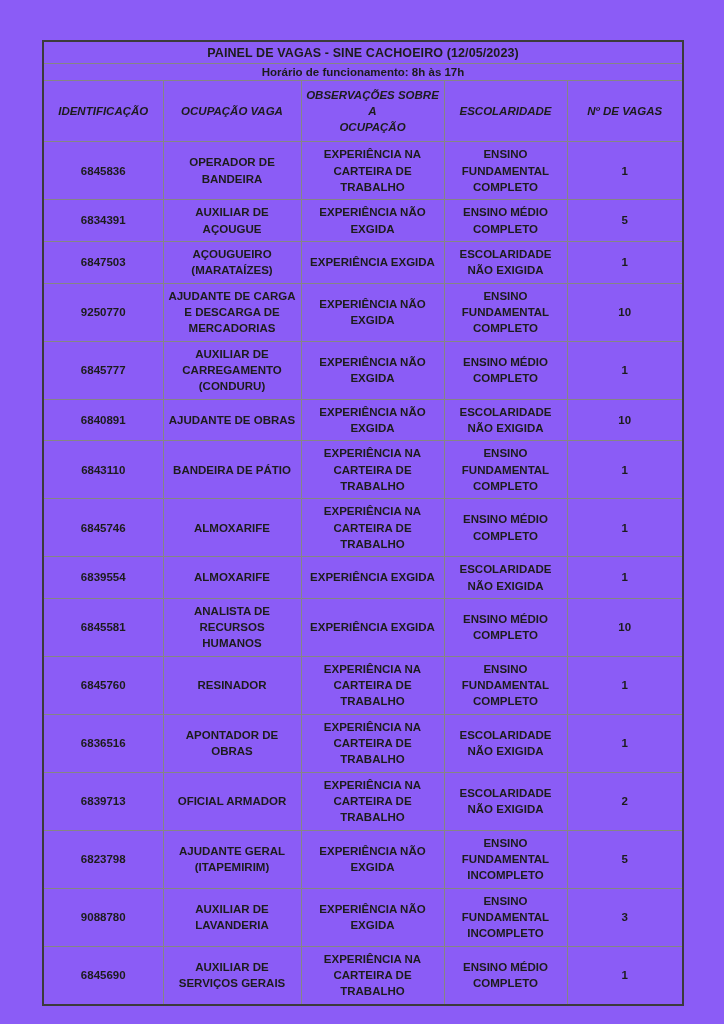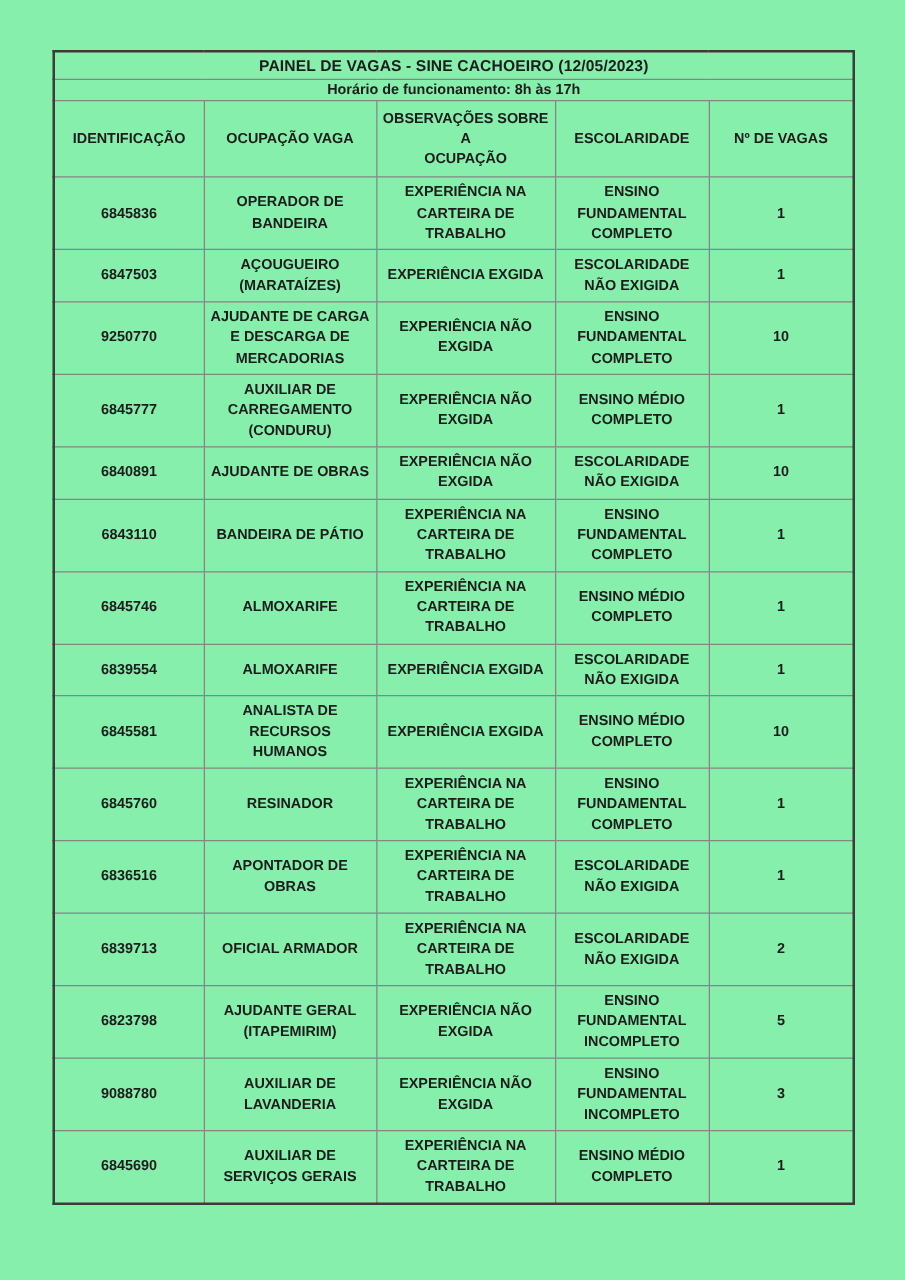--- a/index.html
+++ b/index.html
@@ -5,21 +5,21 @@
   html, body {
     margin: 0;
     padding: 0;
     background: #ffffff;
     font-family: "Liberation Sans", sans-serif;
   }
   .page {
     position: relative;
     width: 724px;
     height: 1024px;
-    background: #86efac;
+    background: #8b5cf6;
     overflow: hidden;
   }
   table.vagas {
     position: absolute;
     left: 42px;
     top: 40px;
     width: 640px;
     border-collapse: collapse;
     table-layout: fixed;
     border: 2px solid #3b3b3b;
@@ -40,20 +40,21 @@
     letter-spacing: 0.1px;
   }
   th.subtitle-cell {
     font-size: 11.5px;
     padding: 2px 2px 2px 2px;
   }
   tr.cols th {
     font-size: 11.5px;
     line-height: 1.4;
     padding: 6px 1px;
+    font-style: italic;
   }
   table.vagas td {
     font-size: 11.5px;
     line-height: 1.42;
     padding: 4px 3px;
   }
 </style>
 </head>
 <body>
 
@@ -89,20 +90,30 @@
 BANDEIRA</td>
     <td>EXPERIÊNCIA NA
 CARTEIRA DE
 TRABALHO</td>
     <td>ENSINO
 FUNDAMENTAL
 COMPLETO</td>
     <td>1</td>
   </tr>
 
+  <tr>
+    <td>6834391</td>
+    <td>AUXILIAR DE
+AÇOUGUE</td>
+    <td>EXPERIÊNCIA NÃO
+EXGIDA</td>
+    <td>ENSINO MÉDIO
+COMPLETO</td>
+    <td>5</td>
+  </tr>
 
   <tr>
     <td>6847503</td>
     <td>AÇOUGUEIRO
 (MARATAÍZES)</td>
     <td>EXPERIÊNCIA EXGIDA</td>
     <td>ESCOLARIDADE
 NÃO EXIGIDA</td>
     <td>1</td>
   </tr>

